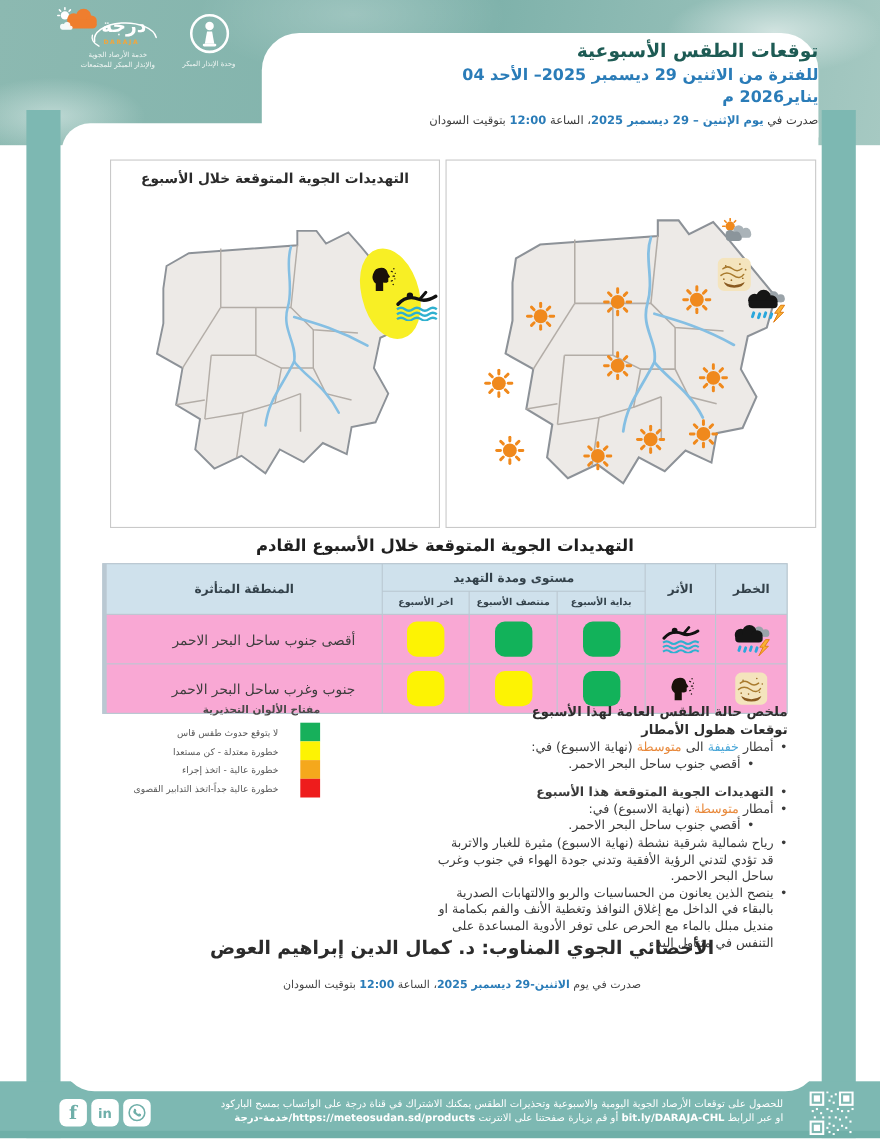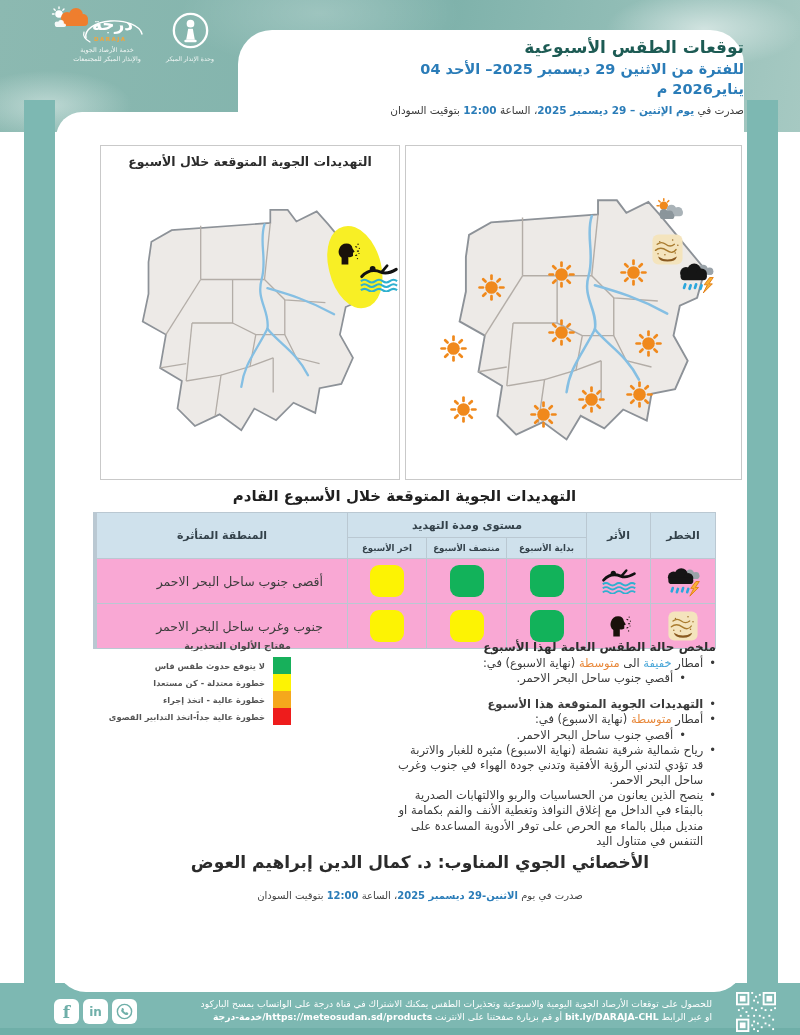--- a/index.html
+++ b/index.html
@@ -72,21 +72,21 @@
   .td.area { justify-content:flex-start; padding-right:24px; font-size:12.5px; color:#3d3d3d; }
   .chip { width:34px; height:32px; border-radius:9px; }
   .chip[data-level="green"] { background:#12b25a; }
   .chip[data-level="yellow"] { background:#fdf303; }
 
   
   .legend { position:absolute; left:95px; top:640px; width:152px; direction:rtl; z-index:4;margin-left:44px; }
   .legend-title { font-size:9.5px; font-weight:bold; color:#4a4a4a; margin-bottom:6px; }
   .lg-row { display:flex; align-items:center; height:17px; }
   .lg-swatch { width:18px; height:17px; flex:none; }
-  .lg-label { font-size:8.3px; color:#555; margin-left:3px; padding-right:8px; white-space:nowrap;font-weight:bold; }
+  .lg-label { font-size:8.3px; color:#555; margin-left:3px; padding-right:20px; white-space:nowrap; }
 
   
   .summary { position:absolute; left:396px; top:640px; width:320px; direction:rtl; text-align:right;
     font-size:11.5px; color:#3a3a3a; line-height:1.32; z-index:4; }
   .summary h4 { font-size:12px; color:#2e2e2e; }
   .bullet { display:flex; gap:6px; }
   .bullet .dot { flex:none; }
   .bullet.lv2 { padding-right:30px; }
   .gap { height:11px; }
 
@@ -483,20 +483,21 @@
       <div class="lg-label">خطورة عالية - اتخذ إجراء</div>
     </div>
     <div class="lg-row">
       <div class="lg-swatch" style="background-color: rgb(238, 28, 28);"></div>
       <div class="lg-label">خطورة عالية جداً-اتخذ التدابير القصوى</div>
     </div>
   </div>
 
   <div class="summary">
     <h4>ملخص حالة الطقس العامة لهذا الأسبوع</h4>
+    <h4>توقعات هطول الأمطار</h4>
     <div class="bullet">
         <span class="dot">•</span>
         <span><span>أمطار </span><span style="color: rgb(74, 167, 216);">خفيفة</span><span> الى </span><span style="color: rgb(232, 136, 58);">متوسطة</span><span> (نهاية الاسبوع) في:</span></span>
       </div>
     <div class="bullet lv2">
         <span class="dot">•</span>
         <span>أقصي جنوب ساحل البحر الاحمر.</span>
       </div>
     <div class="gap"></div>
     <div class="bullet">

